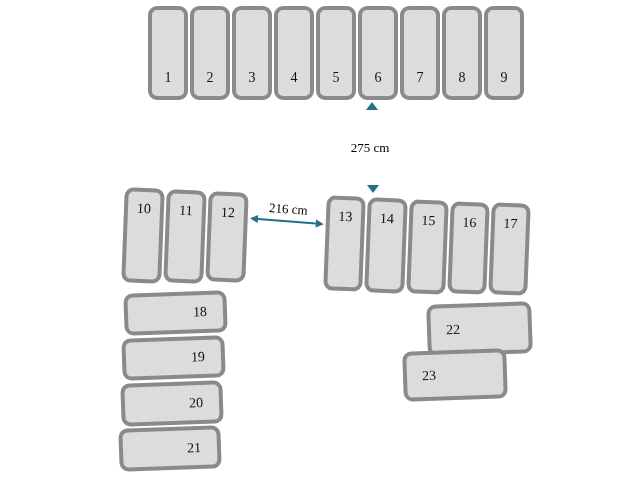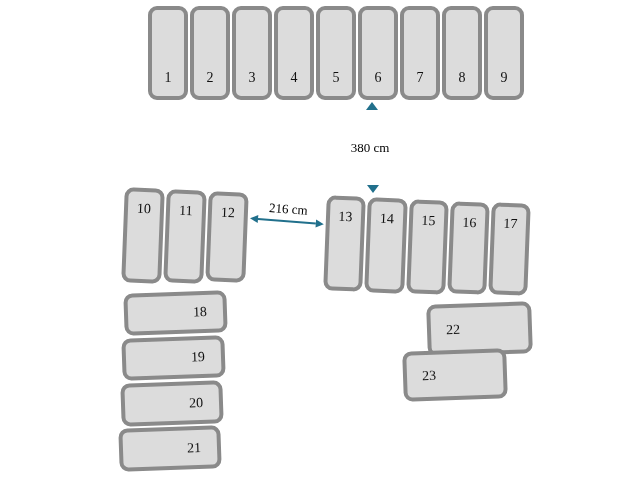--- a/index.html
+++ b/index.html
@@ -108,21 +108,21 @@
       <span class="num">7</span>
     </div>
   <div class="spot v numbot" style="left:442px;top:6px;width:40px;height:94px">
       <span class="num">8</span>
     </div>
   <div class="spot v numbot" style="left:484px;top:6px;width:40px;height:94px">
       <span class="num">9</span>
     </div>
 
   <div class="tri tri-up"></div>
-  <div class="mlabel label-v">380 cm</div>
+  <div class="mlabel label-v">275 cm</div>
   <div class="tri tri-down"></div>
 
   <div class="spot v numtop rot2" style="left:123px;top:188px;width:40px;height:95px">
       <span class="num">10</span>
     </div>
   <div class="spot v numtop rot2" style="left:165px;top:190px;width:40px;height:93px">
       <span class="num">11</span>
     </div>
   <div class="spot v numtop rot2" style="left:207px;top:192px;width:40px;height:90px">
       <span class="num">12</span>

